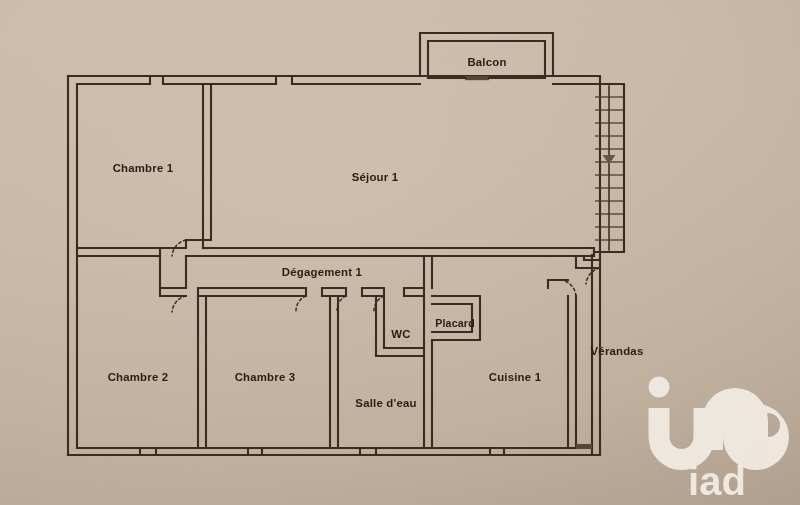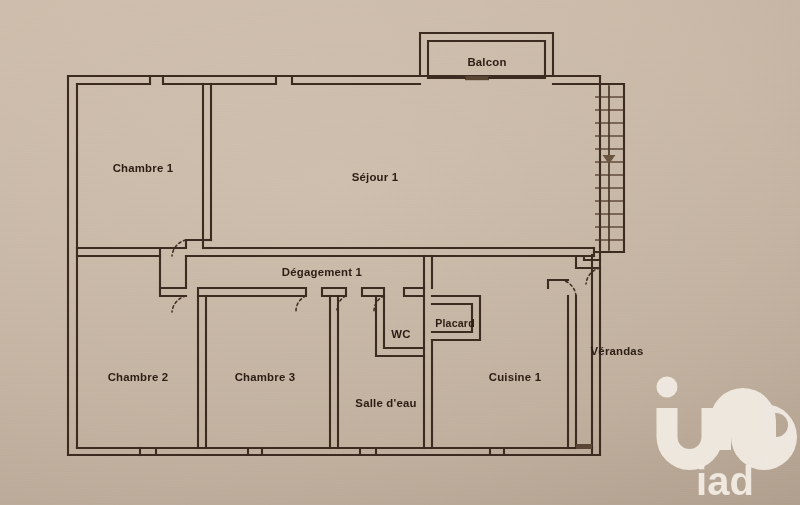--- a/index.html
+++ b/index.html
@@ -39,21 +39,21 @@
     font-family:"Liberation Sans", sans-serif;
     font-size:11.4px;
     font-weight:600;
     text-anchor:middle;
     letter-spacing:.2px;
     paint-order:stroke;
   }
   .label.sm{font-size:10.6px;}
 
   
-  .wm{position:absolute;right:0;bottom:2px;width:150px;height:128px;pointer-events:none;}
+  .wm{position:absolute;right:8px;bottom:2px;width:150px;height:128px;pointer-events:none;}
   .wm svg{display:block;width:150px;height:128px;}
 </style>
 </head>
 <body>
 
 <div id="app">
 
   <div class="paper"></div>
   <div class="noise"></div>
 

